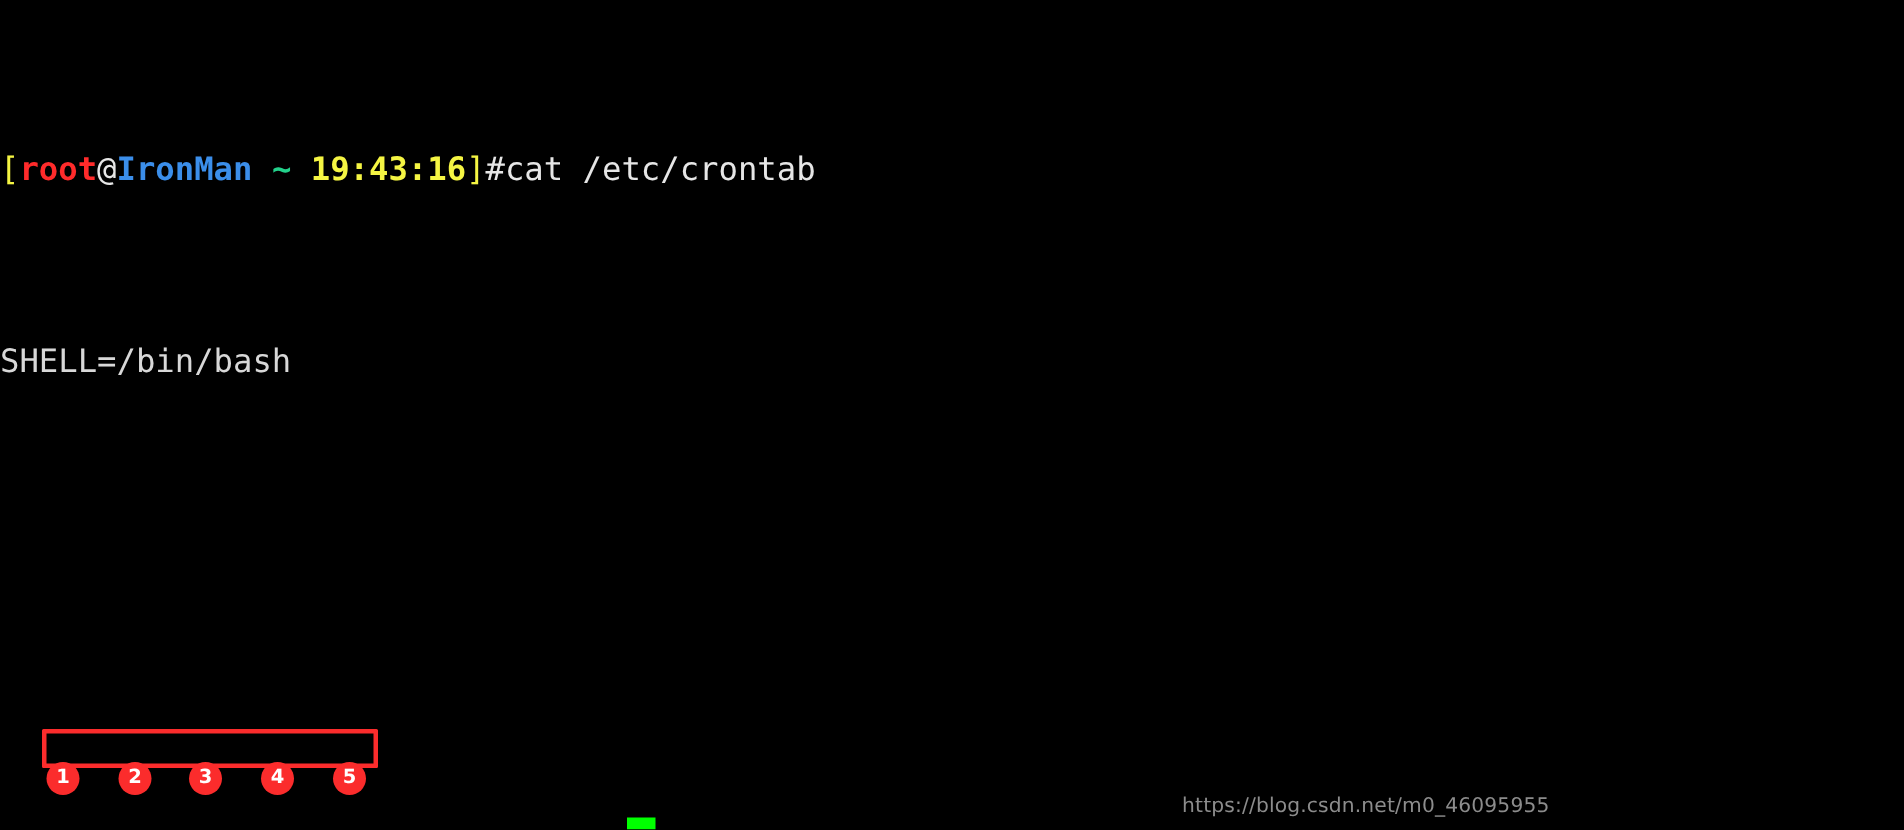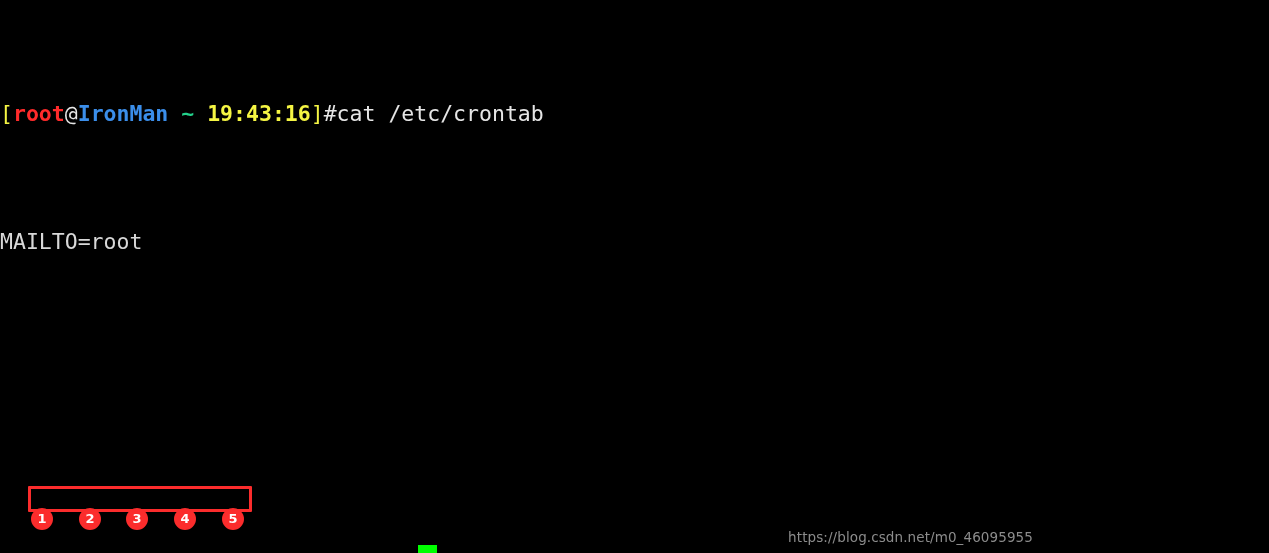--- a/index.html
+++ b/index.html
@@ -86,21 +86,21 @@
 </style>
 </head>
 <body>
 
 <div id="screen">
 
   <div class="term">
 
     <div class="line"><span class="c-bracket">[</span><span class="c-red">root</span><span class="c-white">@</span><span class="c-blue">IronMan</span><span class="c-white"> </span><span class="c-green">~</span><span class="c-white"> </span><span class="c-yellow">19:43:16</span><span class="c-bracket">]</span><span class="c-white">#cat /etc/crontab</span></div>
 
-    <div class="line">MAILTO=root</div>
+    <div class="line">SHELL=/bin/bash</div>
     <div class="line"></div>
     
     
     
     
     
     
     
     
     

